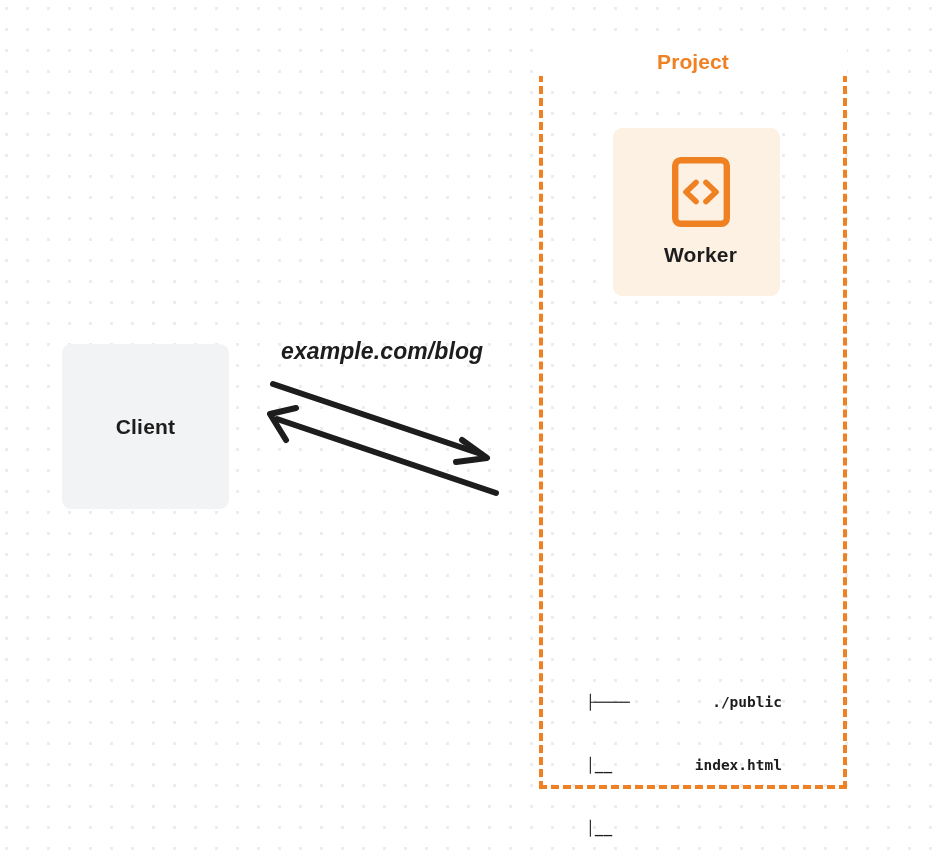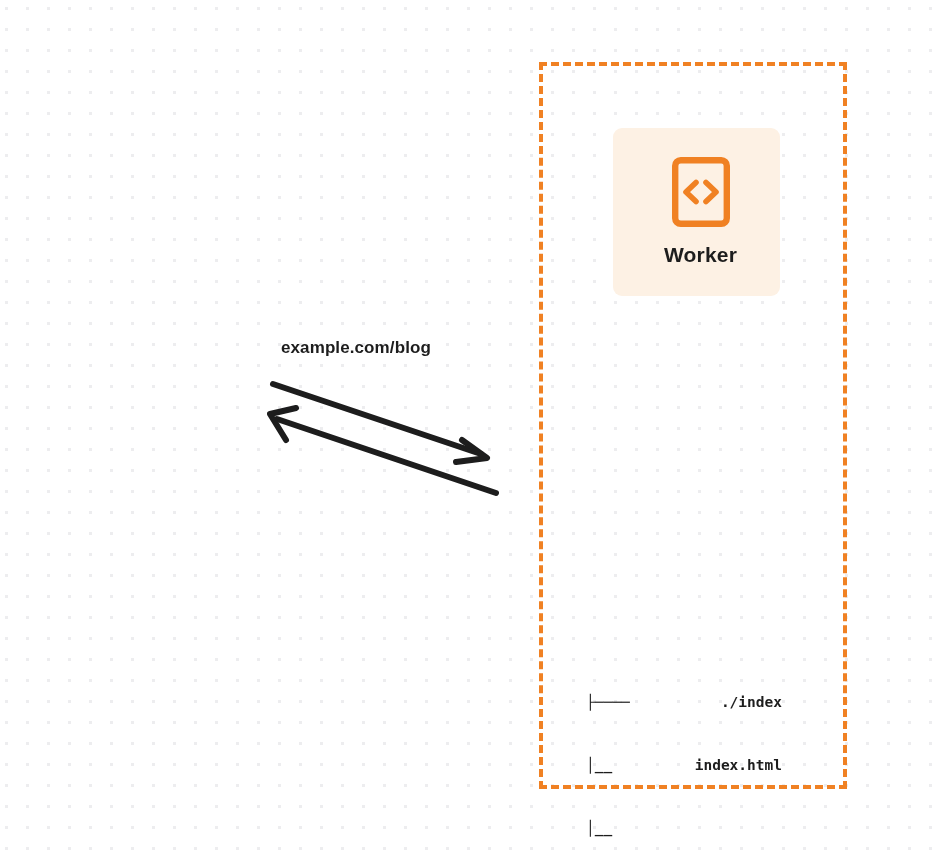--- a/index.html
+++ b/index.html
@@ -144,61 +144,66 @@
     left: 0;
     top: 0;
     width: 938px;
     height: 860px;
     pointer-events: none;
   }
   #edge-label {
     position: absolute;
     left: 281px;
     top: 338px;
-    font-size: 17px;
+    font-size: 23px;
     font-weight: 700;
     color: #1d1d1d;
     letter-spacing: 0.1px;
     white-space: nowrap;
+    font-style: italic;
   }
 </style>
 </head>
 <body>
 
 <div id="diagram-canvas">
 
   <div id="project-container"></div>
+  <div id="project-label"><span>Project</span></div>
 
   <div class="node-card cream" id="worker-node">
     <span class="node-icon">
       <svg width="58" height="70" viewBox="0 0 58 70" xmlns="http://www.w3.org/2000/svg">
         <rect x="3.2" y="3.2" width="51.6" height="63.6" rx="5.5" ry="5.5" fill="none" stroke="#f08123" stroke-width="6.4"></rect>
         <path d="M24.0 25.5 L14.0 35.0 L24.0 44.5" fill="none" stroke="#f08123" stroke-width="5.6" stroke-linecap="round" stroke-linejoin="round"></path>
         <path d="M34.0 25.5 L44.0 35.0 L34.0 44.5" fill="none" stroke="#f08123" stroke-width="5.6" stroke-linecap="round" stroke-linejoin="round"></path>
       </svg>
     </span>
     <span class="node-label">Worker</span>
   </div>
 
 
   <div id="file-tree">
     <div class="tree-row">
       <span class="tree-branch">├────</span>
-      <span class="tree-name">./index</span>
+      <span class="tree-name">./public</span>
     </div>
     <div class="tree-row">
       <span class="tree-branch">│__</span>
       <span class="tree-name">index.html</span>
     </div>
     <div class="tree-row">
       <span class="tree-branch">│__</span>
     </div>
     
   </div>
 
+  <div class="node-card grey" id="client-node">
+    <span class="node-label solo">Client</span>
+  </div>
 
   <svg id="edge-layer" viewBox="0 0 938 860" xmlns="http://www.w3.org/2000/svg">
 
     <g>
       <line x1="273" y1="384" x2="481" y2="454" stroke="#1d1d1d" stroke-width="6" stroke-linecap="round"></line>
       <path d="M462 440 L487 458 L456 462" fill="none" stroke="#1d1d1d" stroke-width="6" stroke-linecap="round" stroke-linejoin="round"></path>
     </g>
 
     <g>
       <line x1="496" y1="493" x2="277" y2="419" stroke="#1d1d1d" stroke-width="6" stroke-linecap="round"></line>

